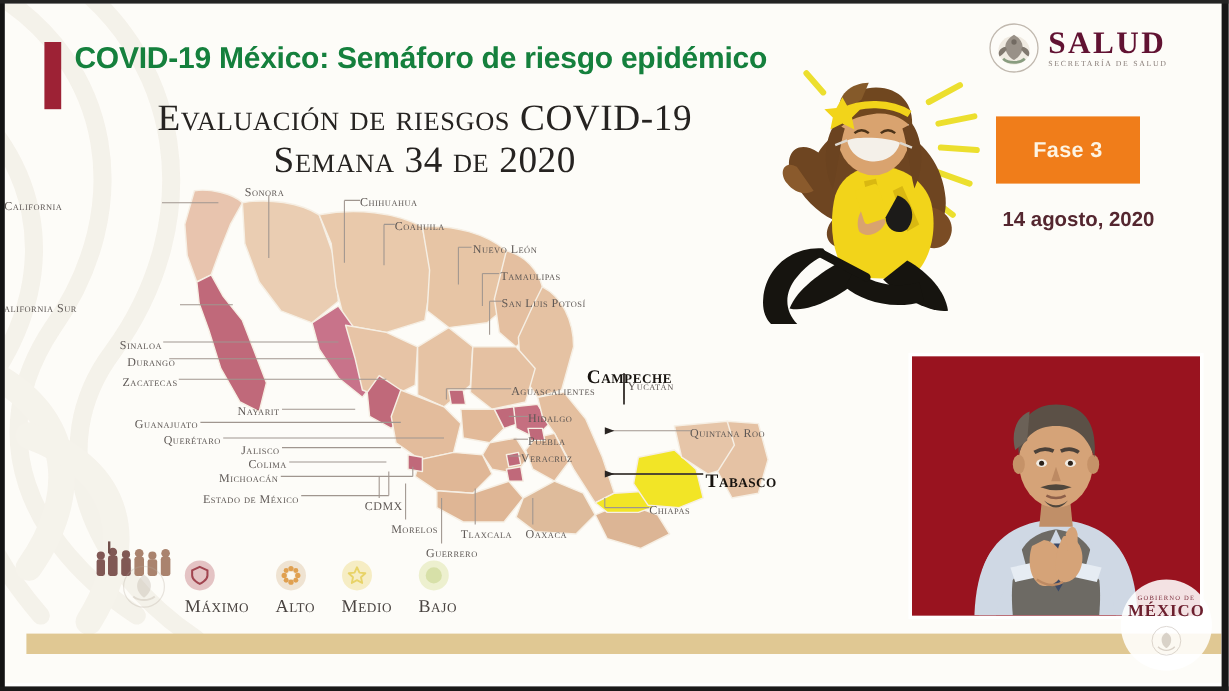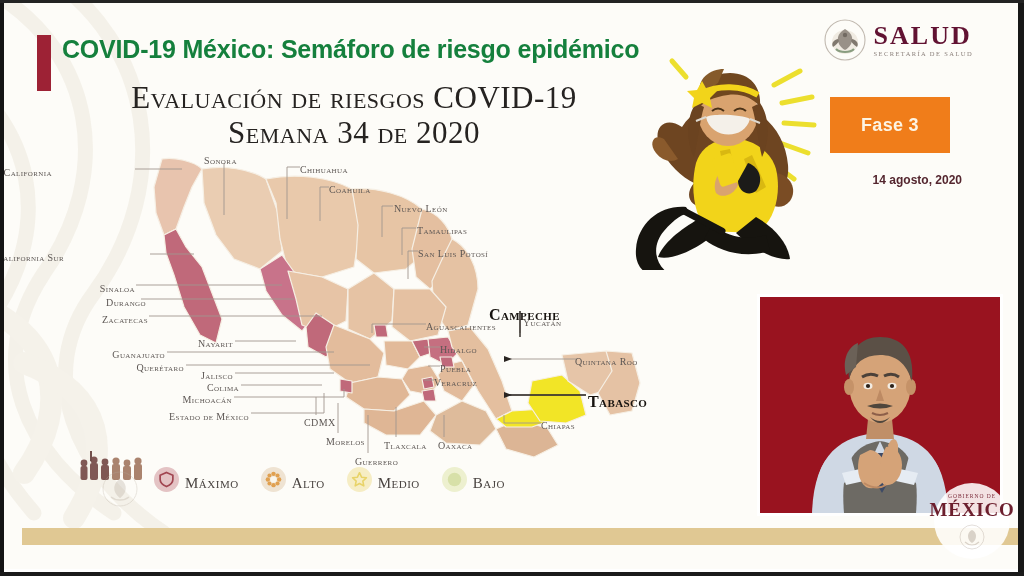--- a/index.html
+++ b/index.html
@@ -110,21 +110,21 @@
     background:#f07d1a;
     display:flex; align-items:center; justify-content:center;
     z-index:8;
   }
   .fase-label {
     color:#fdf4e3; font-size:18px; font-weight:bold;
     letter-spacing:.3px;
   }
   .fase-date {
     position:absolute; right:56px; top:170px;
-    font-size:12px; font-weight:bold;
+    font-size:17px; font-weight:bold;
     color:#54262f;
     z-index:8;
   }
 
   
   .mascot {
     position:absolute; left:620px; top:52px;
     width:200px; height:215px;
     z-index:7;
   }
@@ -157,21 +157,21 @@
 
   
   .leaders { position:absolute; left:0; top:0; width:1014px; height:566px; z-index:8; pointer-events:none; }
 
   
   .legend {
     position:absolute; left:150px; top:464px;
     display:flex; align-items:center; gap:22px;
     z-index:10;
   }
-  .legend-item { display:flex; align-items:flex-end; gap:6px; }
+  .legend-item { display:flex; align-items:flex-start; gap:6px;flex-direction:column; }
   .legend-dot {
     width:25px; height:25px; border-radius:50%;
     display:flex; align-items:center; justify-content:center;
     flex:0 0 auto;
   }
   .legend-dot svg { width:17px; height:17px; }
   .legend-text {
     font-family:"Liberation Serif", serif;
     font-variant:small-caps;
     font-size:15px;
@@ -225,21 +225,21 @@
     align-items:center; justify-content:center;
     z-index:30;
   }
   .gob-top {
     font-family:"Liberation Serif", serif;
     font-size:5.5px; letter-spacing:1px;
     color:#7c2b3a;
   }
   .gob-main {
     font-family:"Liberation Serif", serif;
-    font-size:19px; font-weight:bold;
+    font-size:14px; font-weight:bold;
     letter-spacing:.8px;
     color:#6c1f2e;
   }
   .gob-seal { width:26px; height:26px; opacity:.30; margin-top:3px; }
   .gob-seal svg { width:100%; height:100%; }
 </style>
 </head>
 <body>
 
 <div id="stage">

